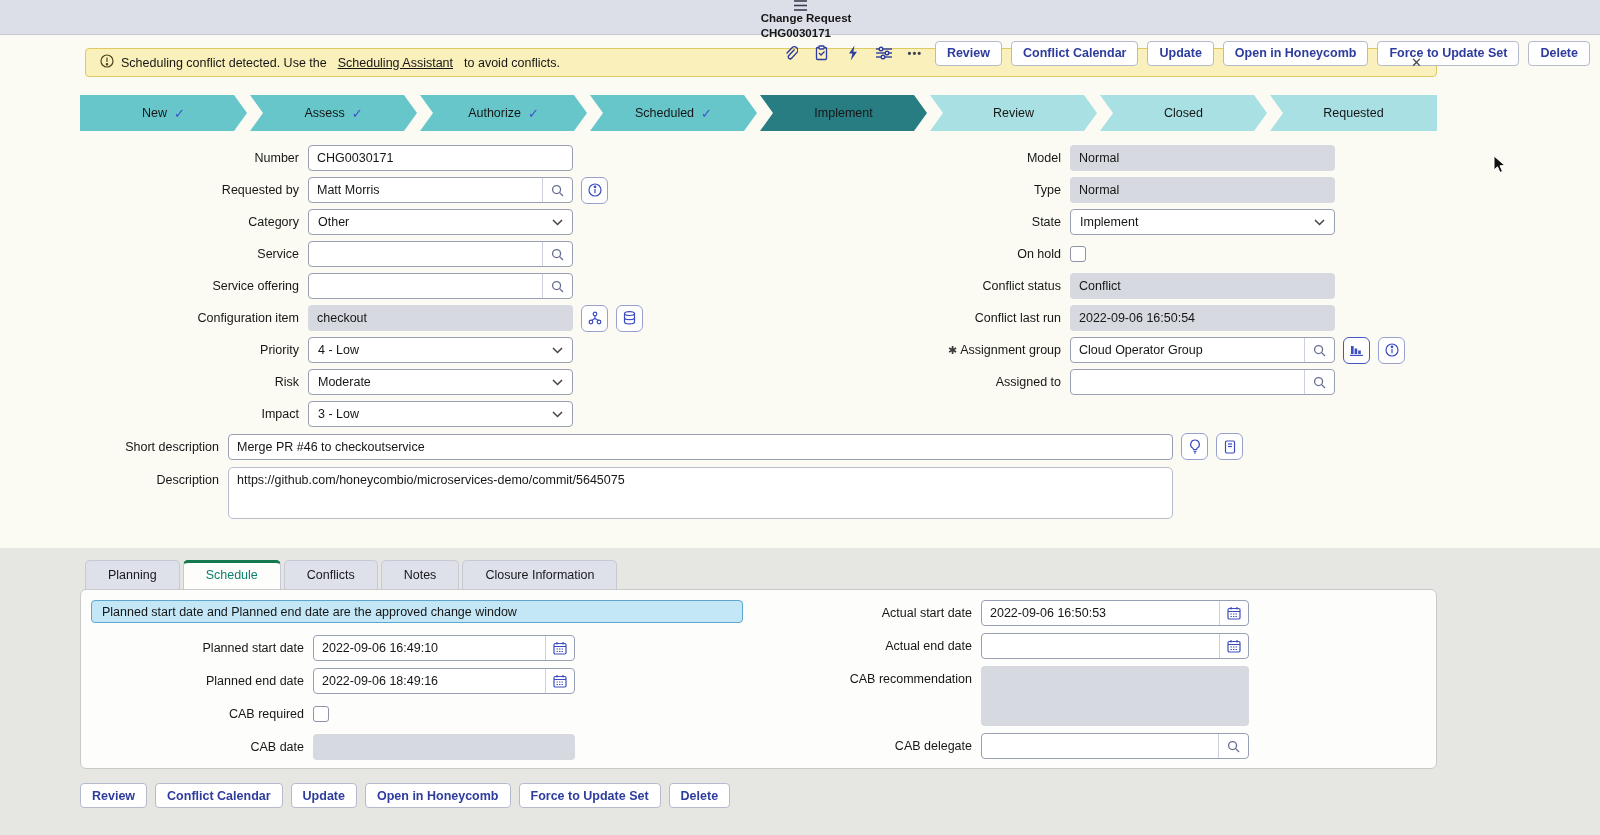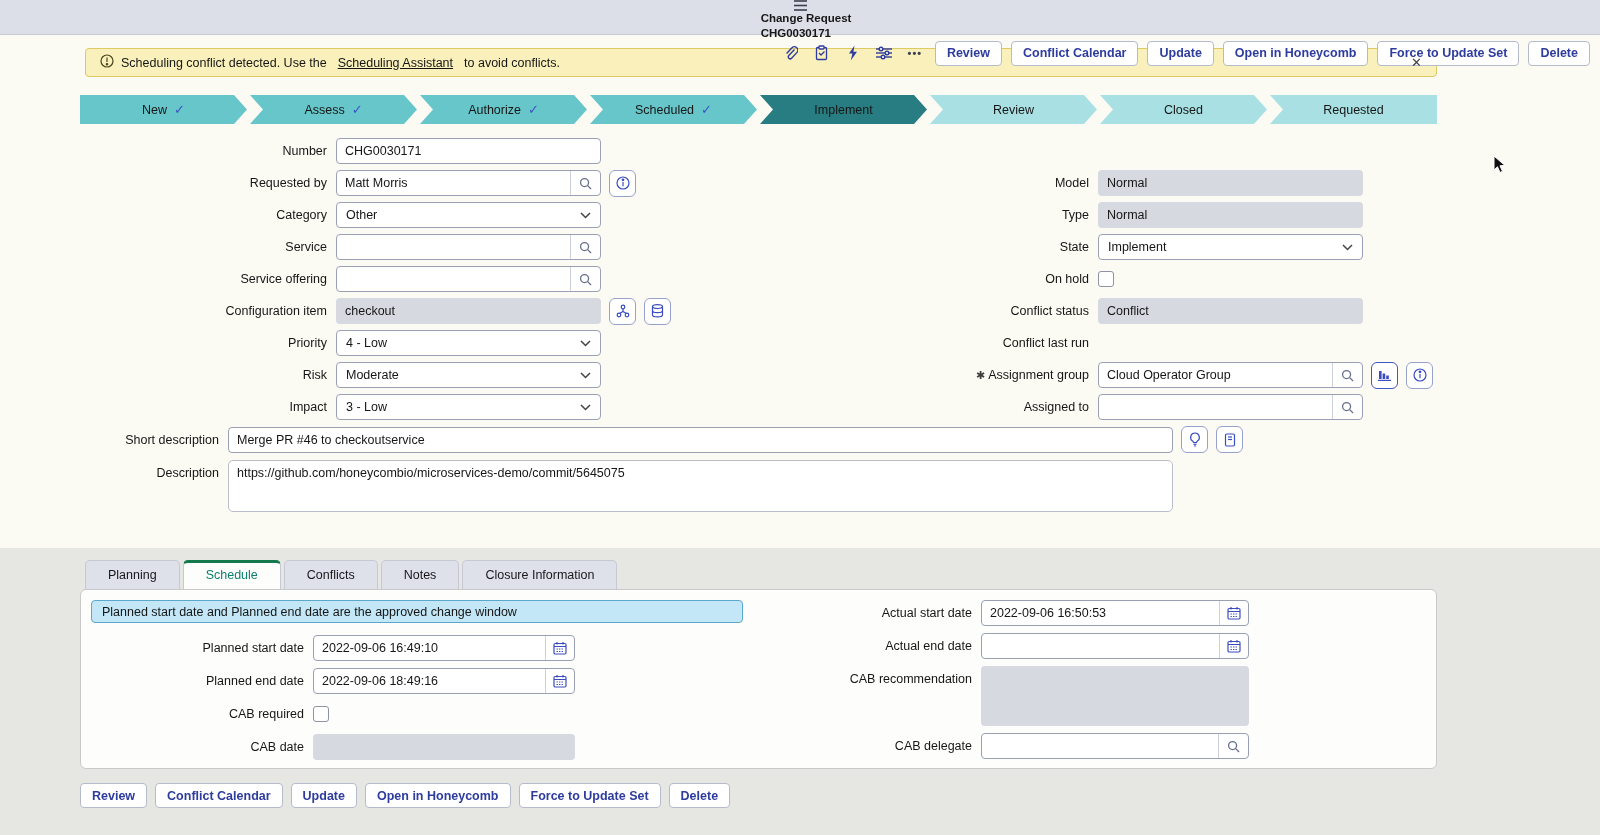--- a/index.html
+++ b/index.html
@@ -26,35 +26,35 @@
   }
   
   .banner-warn {
     margin:13px 163px 0 85px; height:29px; background:#faf0bb; border:1px solid #ddca63;
     border-radius:4px; display:flex; align-items:center; padding:0 14px; gap:7px;
   }
   .banner-warn .wlink { text-decoration:underline; cursor:pointer; margin:0 4px; }
   .banner-warn .close { margin-left:auto; color:#444; font-size:13px; cursor:pointer; }
   .warn-ico { color:#55502a; }
   
-  .flow { margin:18px 163px 0 80px; display:flex; height:29px; }
+  .flow { margin:18px 163px 0 80px; display:flex; height:36px; }
   .seg {
     flex:1; display:flex; align-items:center; justify-content:center; gap:7px;
     margin-right:3px; cursor:pointer;
     clip-path: polygon(0 0, calc(100% - 13px) 0, 100% 50%, calc(100% - 13px) 100%, 0 100%, 13px 50%);
   }
   .seg:first-child { clip-path: polygon(0 0, calc(100% - 13px) 0, 100% 50%, calc(100% - 13px) 100%, 0 100%); }
   .seg:last-child  { margin-right:0; clip-path: polygon(0 0, 100% 0, 100% 100%, 0 100%, 13px 50%); }
   .seg.done   { background:#67c6ca; }
   .seg.active { background:#277d81; }
   .seg.future { background:#a9e0e3; }
   .seg .check { color:#3d52c4; font-size:13px; }
   
   .form-area { padding-top:14px; }
-  .form-cols { display:flex; padding-left:108px;align-items:flex-end; }
+  .form-cols { display:flex; padding-left:80px; }
   .fcol-left  { width:660px; }
   .fcol-right { width:770px; }
   .frow { display:flex; align-items:center; margin-bottom:6px; height:26px; }
   .flabel { width:228px; text-align:right; padding-right:9px; flex-shrink:0; line-height:26px; }
   .fcol-right .flabel { width:330px; }
   .req-mark { color:#3c3c3c; margin-right:3px; font-size:11px; }
   .ctrl { width:265px; height:26px; }
   .inputbox {
     border:1px solid #9aa0b4; border-radius:4px; background:#fff;
     display:flex; align-items:center; overflow:hidden;
@@ -357,20 +357,21 @@
       <div class="frow">
         <span class="flabel">On hold</span>
         <span class="checkbox"></span>
       </div>
       <div class="frow">
         <span class="flabel">Conflict status</span>
         <div class="ctrl readonly">Conflict</div>
       </div>
       <div class="frow">
         <span class="flabel">Conflict last run</span>
+        <div class="ctrl readonly">2022-09-06 16:50:54</div>
       </div>
       <div class="frow">
         <span class="flabel"><span class="req-mark">✱</span><span>Assignment group</span></span>
         <div class="ctrl inputbox">
           <input value="Cloud Operator Group" style="">
           <span class="search-seg">
               <svg width="13" height="13" viewBox="0 0 14 14" fill="none" stroke="currentColor" stroke-width="1.4">
                 <circle cx="6" cy="6" r="4.3"></circle>
                 <line x1="9.3" y1="9.3" x2="13" y2="13"></line>
               </svg>

